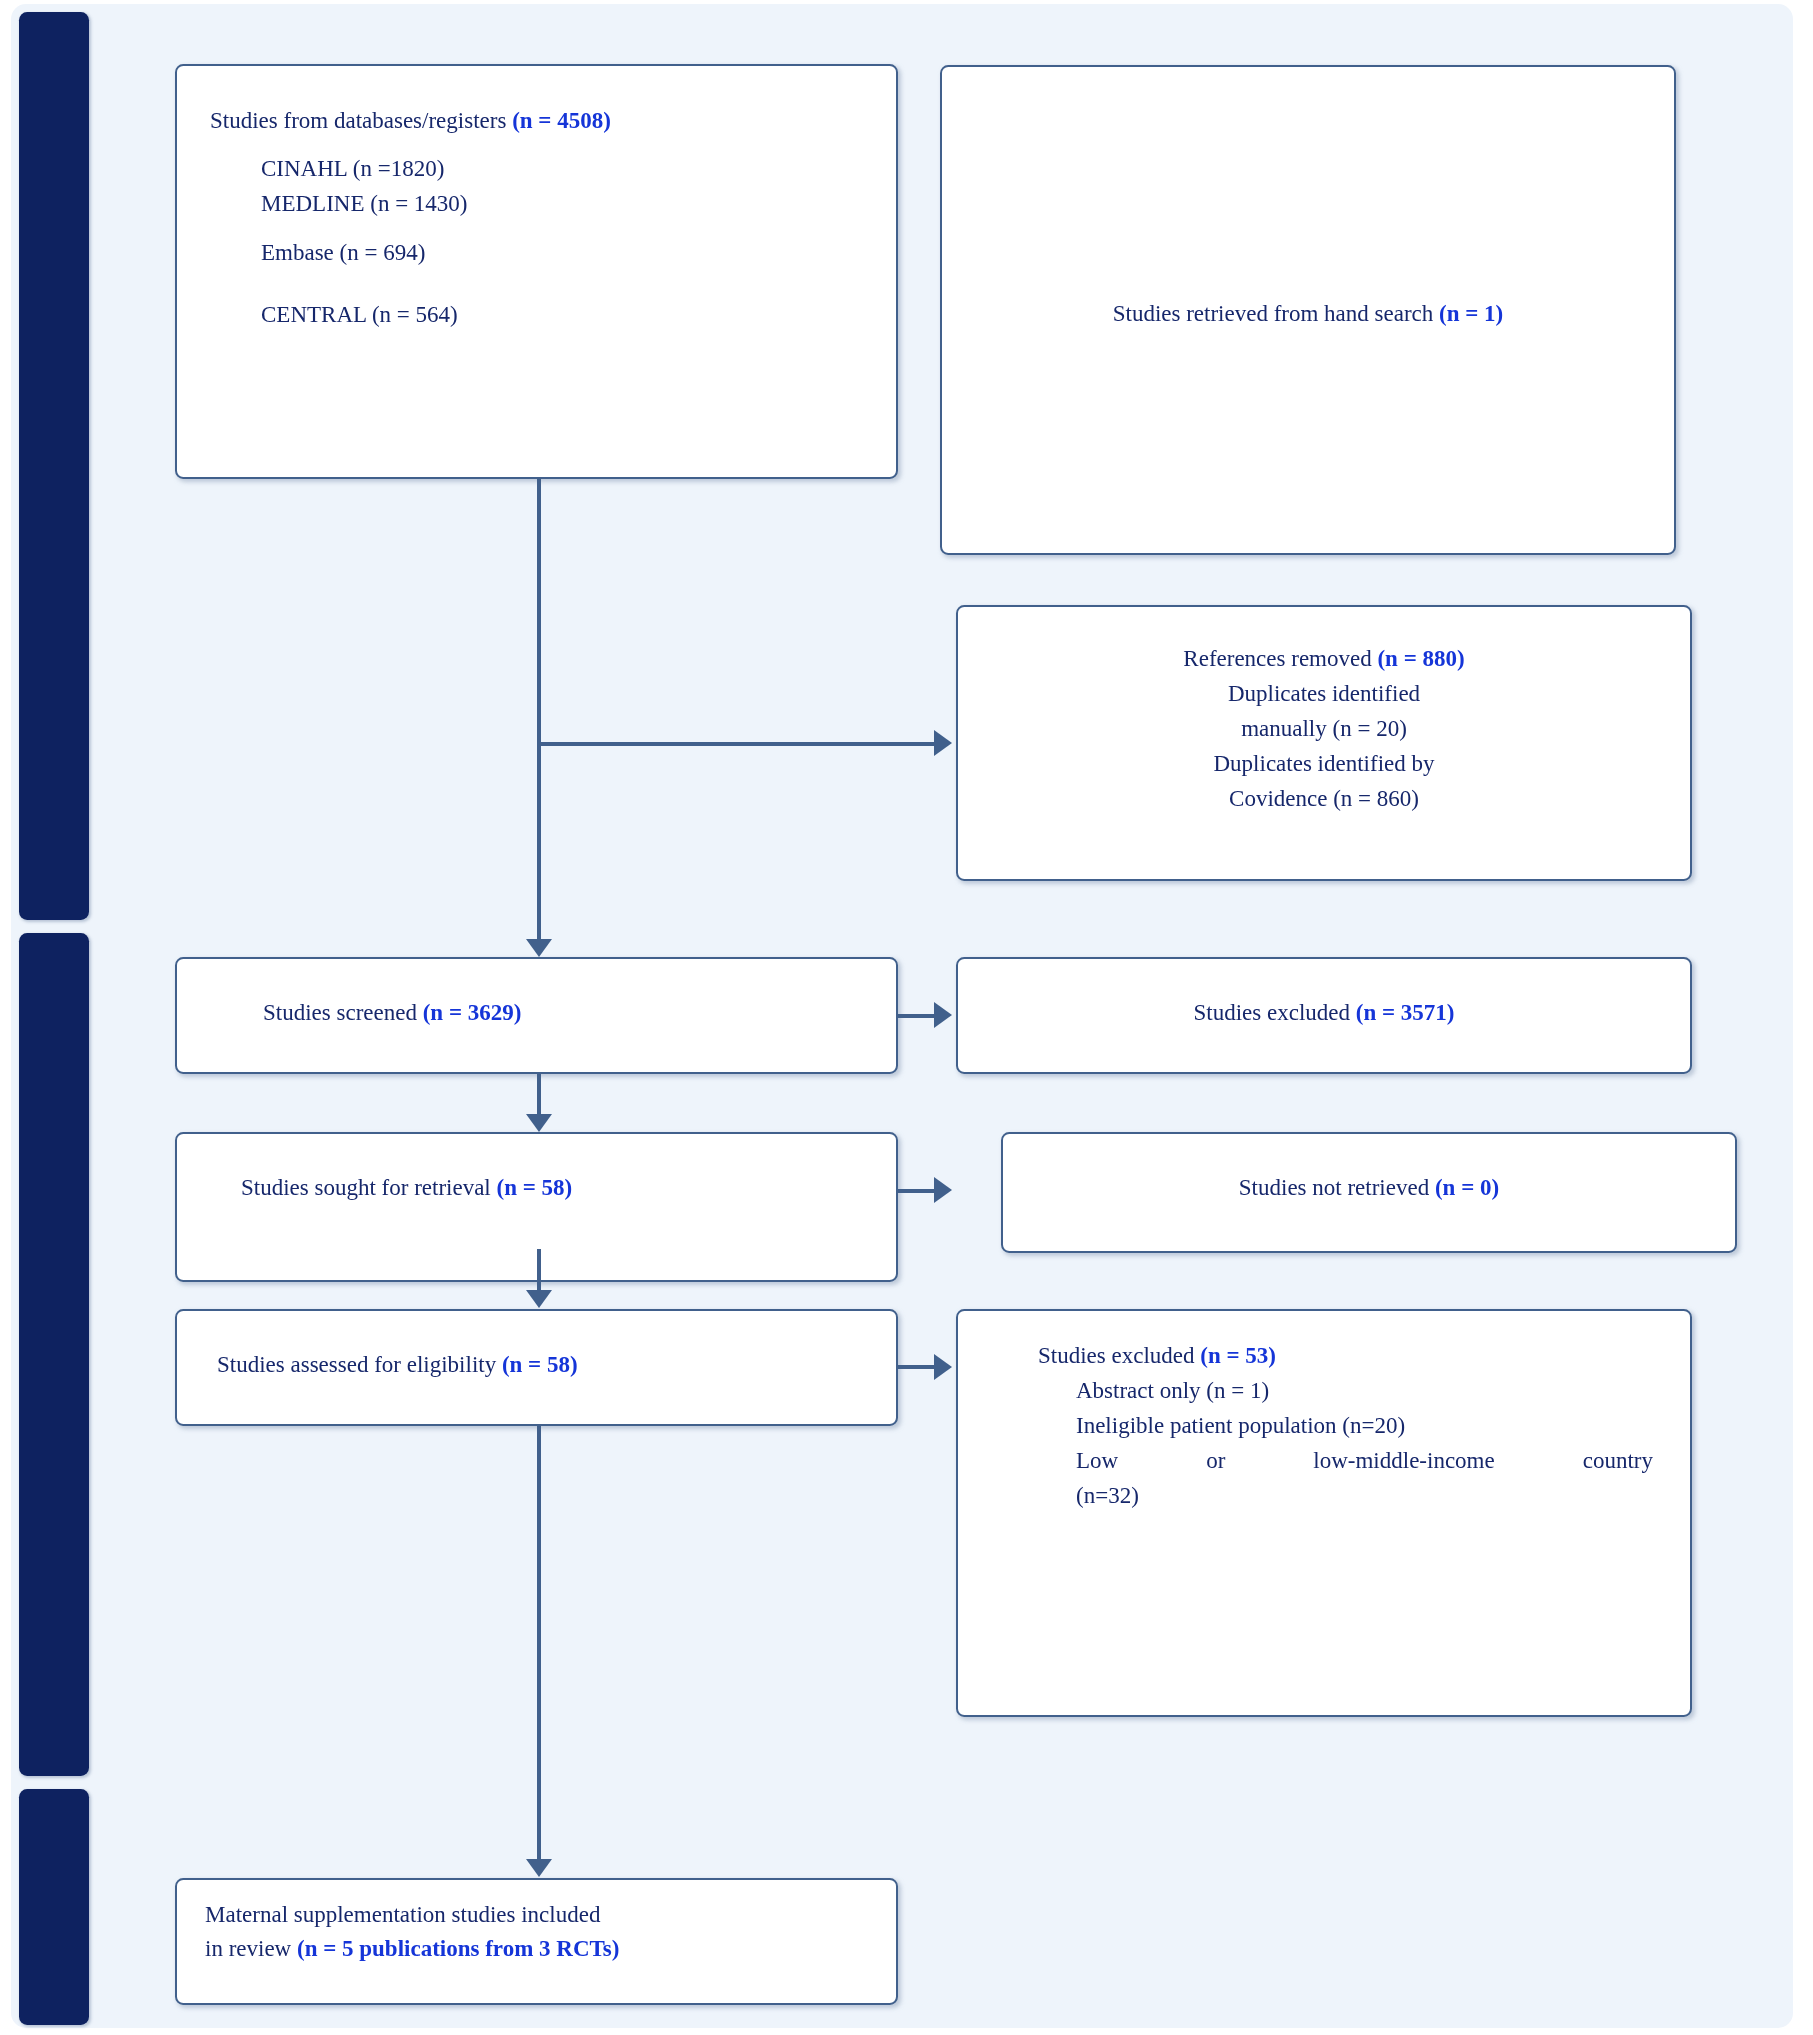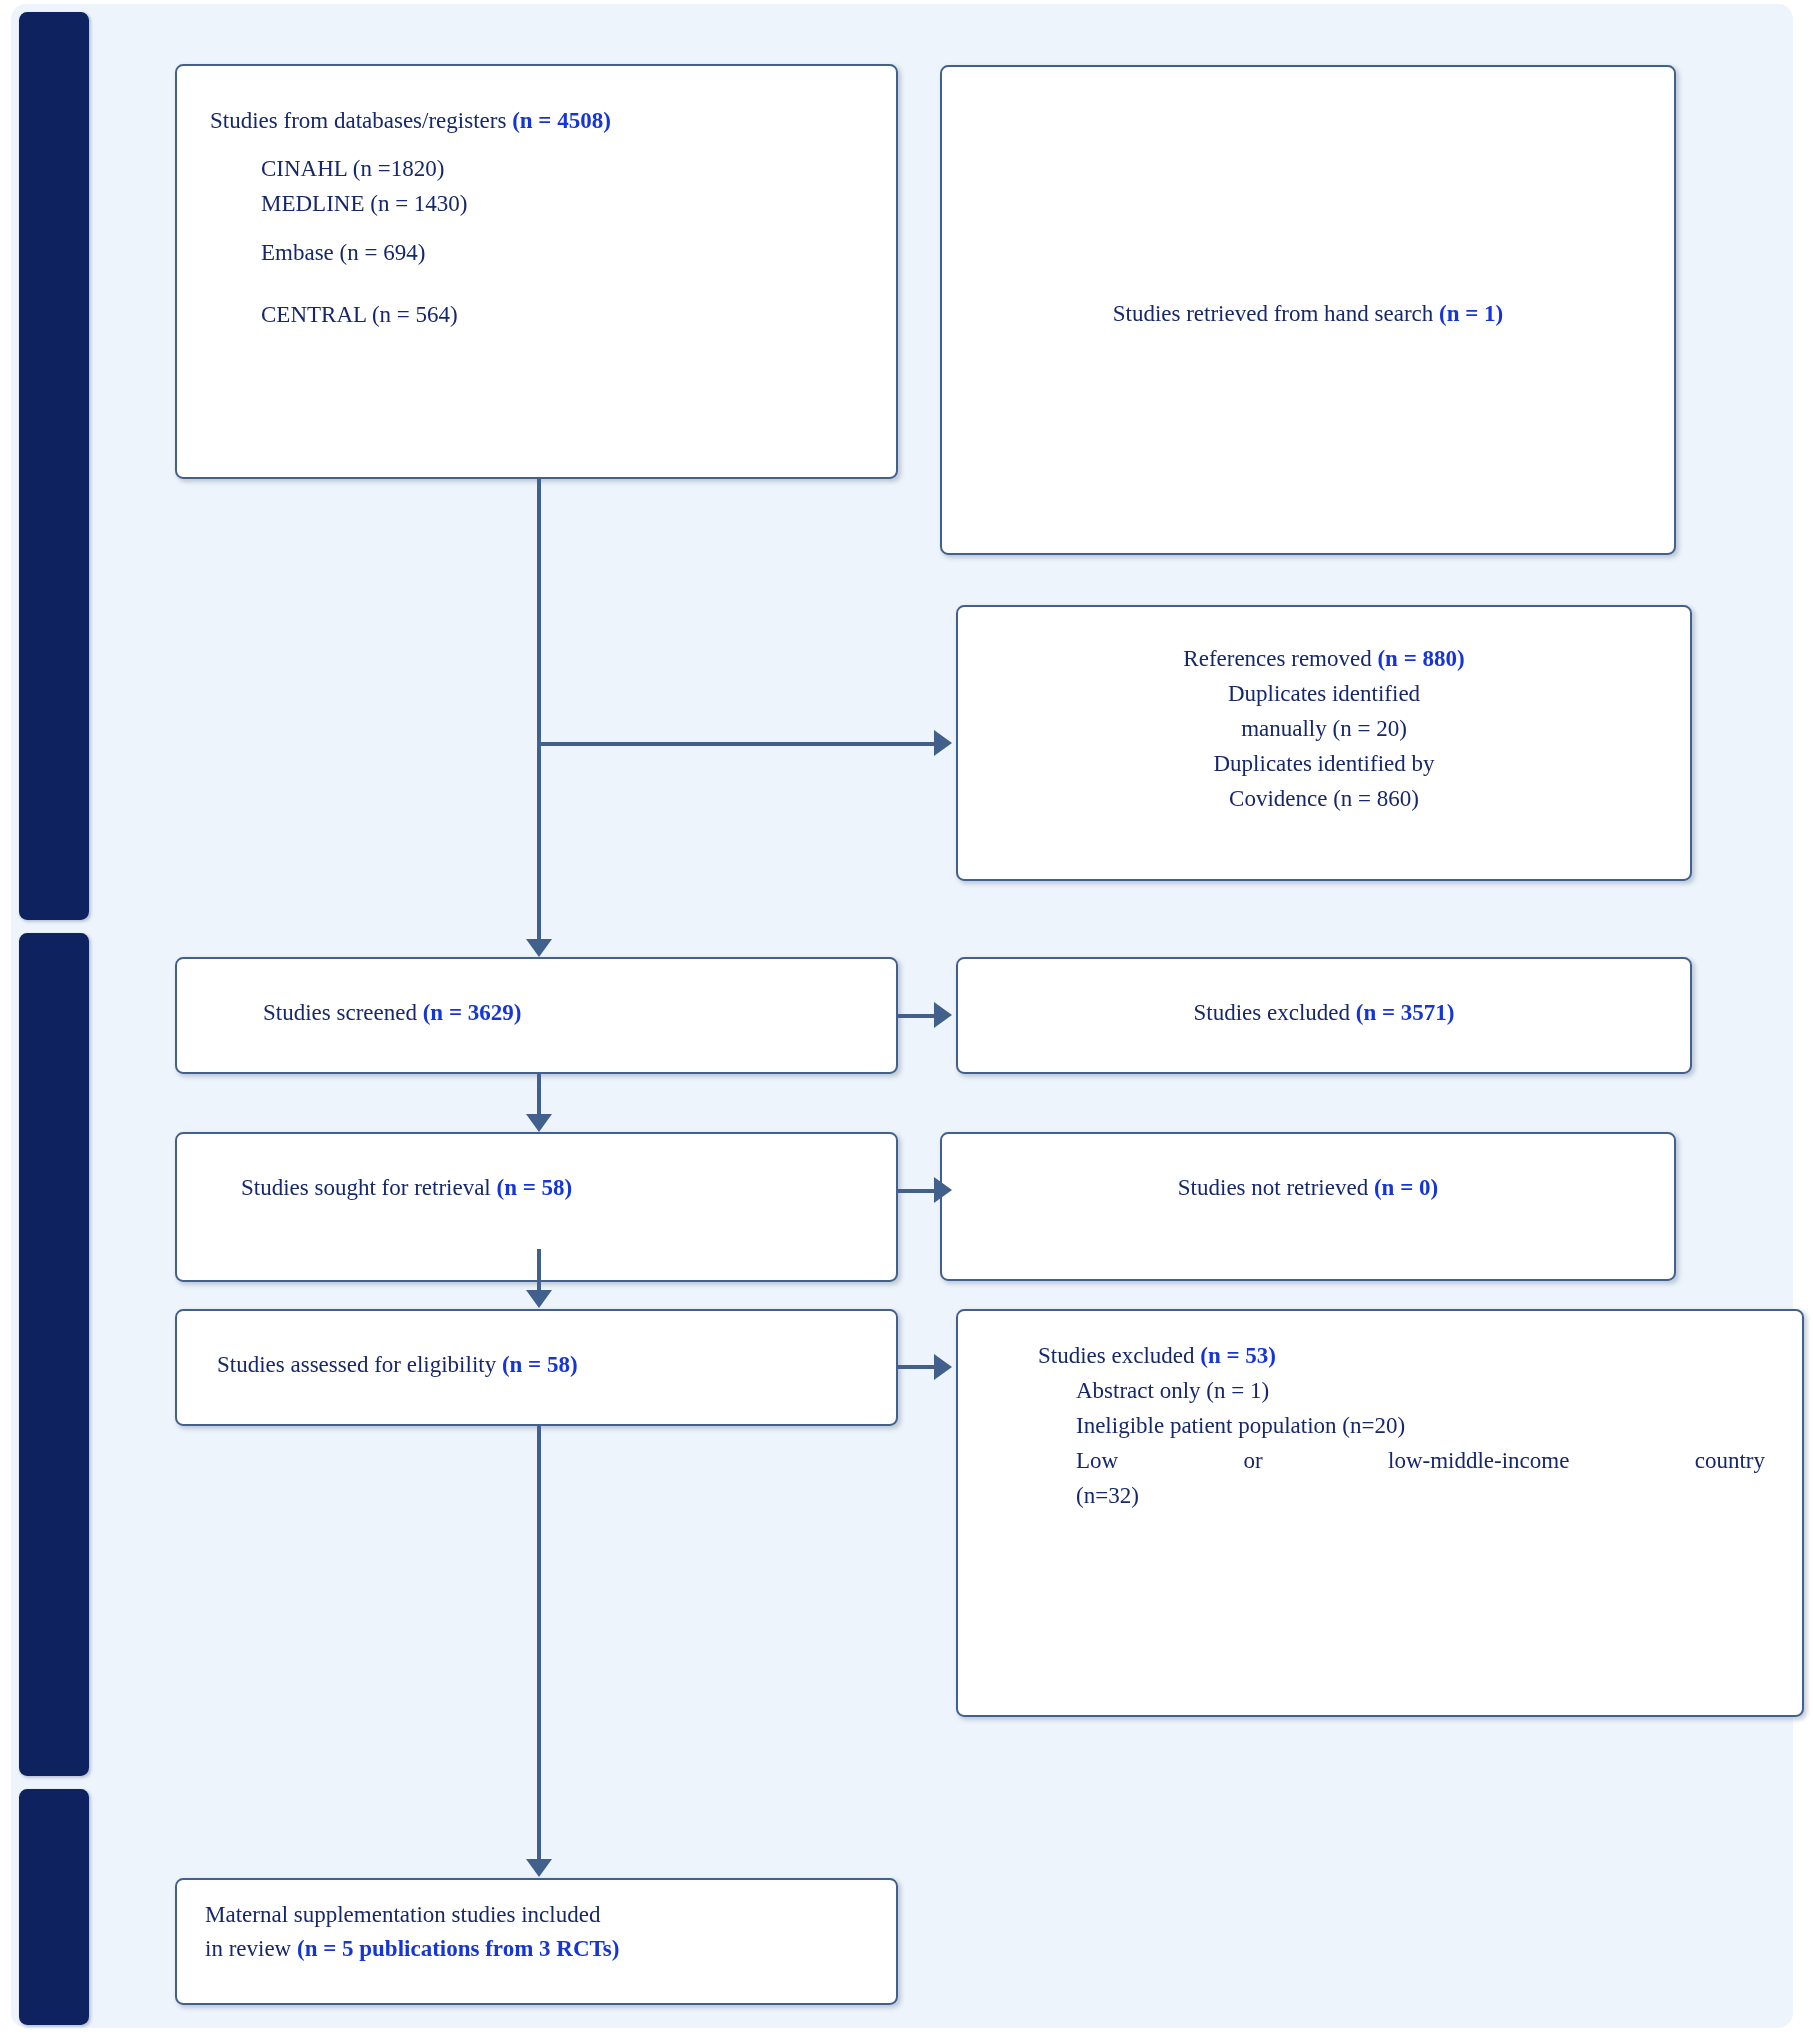--- a/index.html
+++ b/index.html
@@ -132,33 +132,33 @@
       <span>Studies excluded </span><span class="b">(n = 3571)</span>
     </div>
   </div>
 
   <div class="box" style="left:175px; top:1132px; width:723px; height:150px;">
     <div class="box-inner" style="top:37px; left:64px;">
       <span>Studies sought for retrieval </span><span class="b">(n = 58)</span>
     </div>
   </div>
 
-  <div class="box" style="left:940px; top:1132px; width:736px; height:149px;">
+  <div class="box" style="left:1001px; top:1132px; width:736px; height:121px;">
     <div class="box-inner ctr" style="top:37px;">
       <span>Studies not retrieved </span><span class="b">(n = 0)</span>
     </div>
   </div>
 
   <div class="box" style="left:175px; top:1309px; width:723px; height:117px;">
     <div class="box-inner" style="top:37px; left:40px;">
       <span>Studies assessed for eligibility </span><span class="b">(n = 58)</span>
     </div>
   </div>
 
-  <div class="box" style="left:956px; top:1309px; width:848px; height:408px;">
+  <div class="box" style="left:956px; top:1309px; width:736px; height:408px;">
     <div class="box-inner" style="top:28px; left:80px; right:37px;">
       <div class="ln">
         <span>Studies excluded </span><span class="b">(n = 53)</span>
       </div>
       <div class="ln" style="padding-left:38px;">Abstract only (n = 1)</div>
       <div class="ln" style="padding-left:38px;">Ineligible patient population (n=20)</div>
       <div class="justify-line" style="padding-left:38px;">
         <span>Low</span>
         <span>or</span>
         <span>low-middle-income</span>

